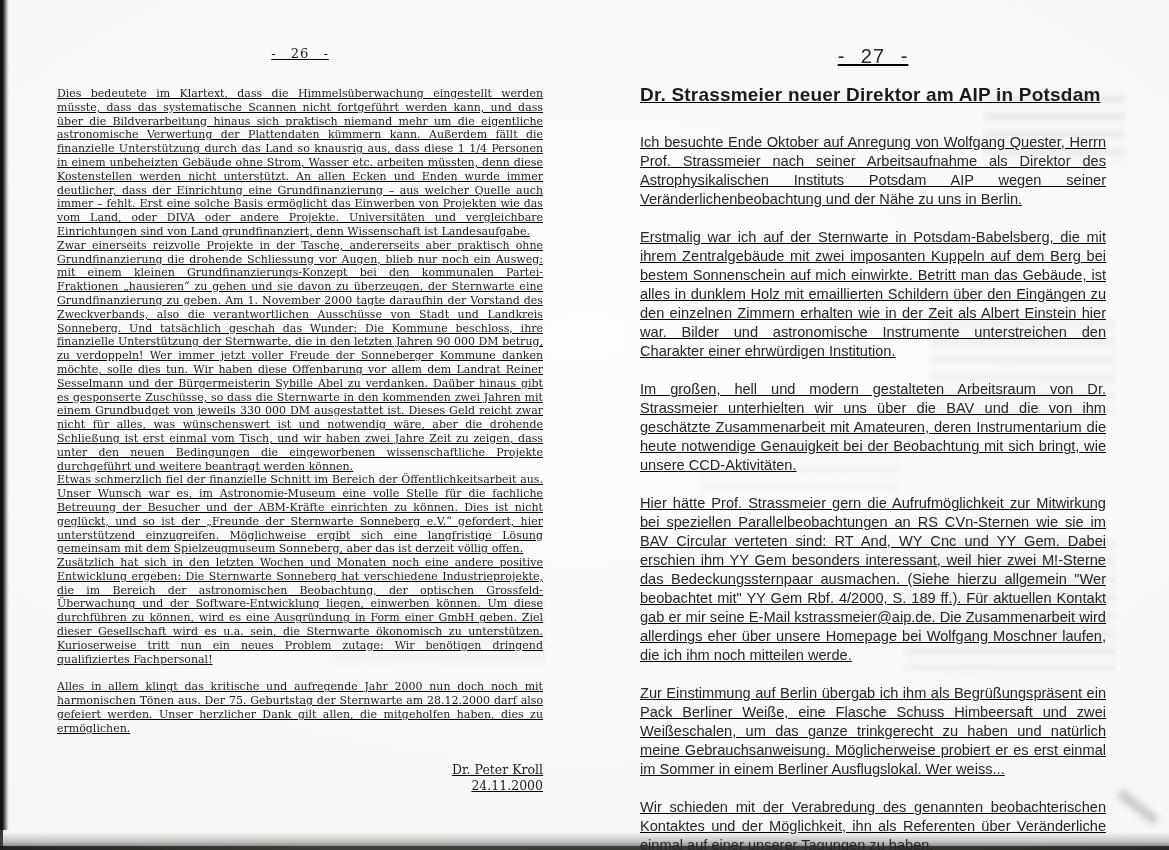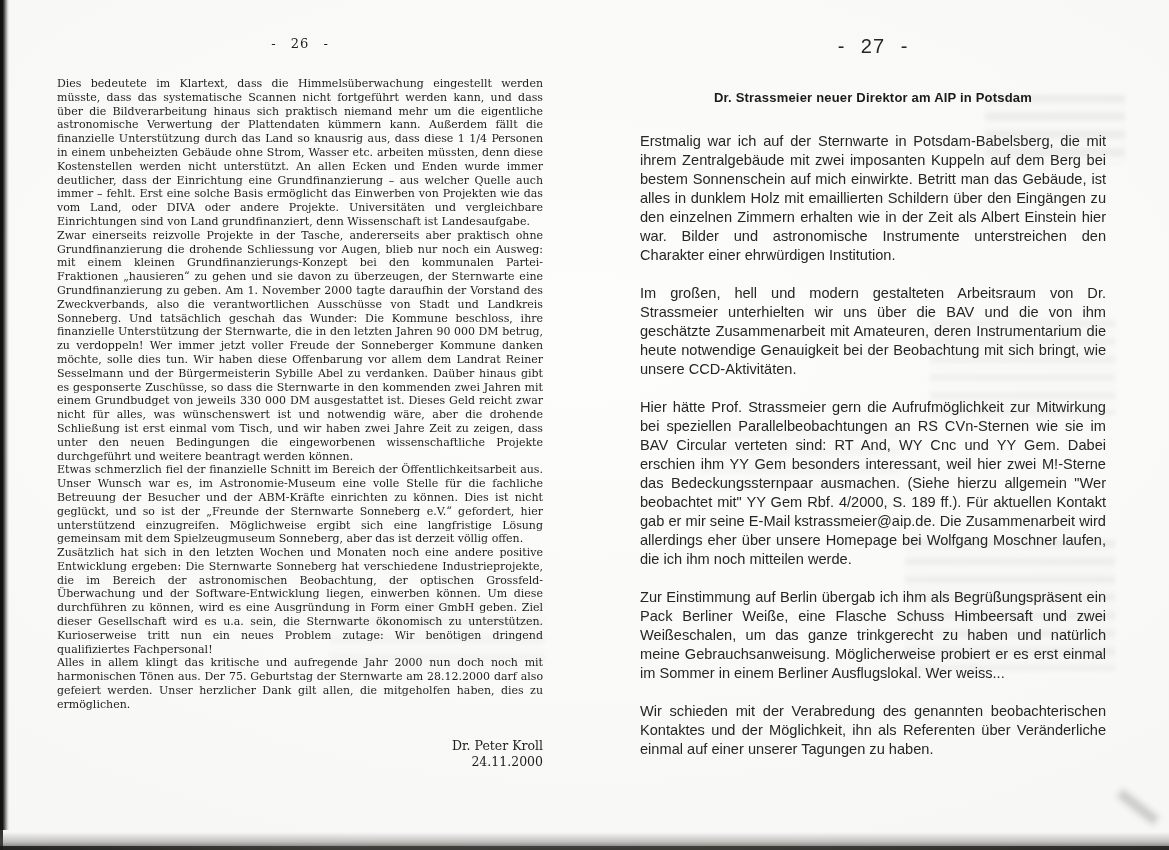--- a/index.html
+++ b/index.html
@@ -51,58 +51,58 @@
       to bottom, rgba(90,90,88,0.16) 0 7px, rgba(90,90,88,0.02) 7px 18px);
     filter: blur(2.2px); opacity: 0.5; pointer-events: none;
   }
   .ghost.g1 { left: 985px; top: 95px;  width: 140px; height: 70px; }
   .ghost.g2 { left: 930px; top: 320px; width: 185px; height: 95px; opacity:0.4; }
   .ghost.g3 { left: 905px; top: 540px; width: 210px; height: 130px; opacity:0.45; }
   .ghost.g4 { left: 330px; top: 600px; width: 215px; height: 70px; opacity:0.25; }
   .ghost.g5 { left: 700px; top: 430px; width: 200px; height: 60px; opacity:0.25; }
 
   
-  .page { position: absolute; top: 2px; }
+  .page { position: absolute; top: 12px; text-decoration: underline; }
   .page-left { left: 57px; width: 486px; }
   .pagenum-serif {
     margin-top: 34px; text-align: center;
     font-family: "DejaVu Serif", serif;
     font-size: 13px; color: var(--ink-serif, #1e1e1e);
     word-spacing: 9px; letter-spacing: 1px;
   }
   .body-serif {
     margin-top: 26px;
     font-family: "DejaVu Serif", serif;
     font-size: 11px; line-height: 13.8px;
     color: var(--ink-serif, #1e1e1e);
     text-align: justify;
   }
   .body-serif p { margin: 0; }
-  .body-serif p:last-child { }
+  .body-serif p:last-child { margin-top: 14px; }
   .sig-serif {
     margin-top: 26px;
     font-family: "DejaVu Serif", serif;
     font-size: 12.5px; line-height: 16.5px;
     color: var(--ink-serif, #1e1e1e);
     text-align: right;
   }
   .sig-serif p { margin: 0; }
 
   
   .page-right { left: 640px; width: 466px; }
   .pagenum-sans {
     margin-top: 33px; text-align: center;
     font-family: "Liberation Sans", sans-serif;
     font-size: 20px; color: var(--ink-sans, #262626);
     word-spacing: 9px; letter-spacing: 1px;
   }
   .title-sans {
-    margin-top: 32px; text-align: center;
+    margin-top: 16px; 
     font-family: "Liberation Sans", sans-serif;
-    font-weight: bold; font-size: 13px;
+    font-weight: bold; font-size: 19px;
     color: #1b1b1b; letter-spacing: 0.2px;
   }
   .body-sans {
     margin-top: 27px;
     font-family: "Liberation Sans", sans-serif;
     font-size: 14.6px; line-height: 19px;
     color: var(--ink-sans, #262626);
     text-align: justify;
   }
   .body-sans p { margin: 0 0 19px 0; }
@@ -136,20 +136,21 @@
     <div class="sig-serif">
         <p>Dr. Peter Kroll</p>
         <p>24.11.2000</p>
       </div>
   </div>
 
   <div class="page page-right">
     <div class="pagenum-sans">- 27 -</div>
     <h2 class="title-sans">Dr. Strassmeier neuer Direktor am AIP in Potsdam</h2>
     <div class="body-sans">
+        <p>Ich besuchte Ende Oktober auf Anregung von Wolfgang Quester, Herrn Prof. Strassmeier nach seiner Arbeitsaufnahme als Direktor des Astrophysikalischen Instituts Potsdam AIP wegen seiner Veränderlichenbeobachtung und der Nähe zu uns in Berlin.</p>
         <p>Erstmalig war ich auf der Sternwarte in Potsdam-Babelsberg, die mit ihrem Zentralgebäude mit zwei imposanten Kuppeln auf dem Berg bei bestem Sonnenschein auf mich einwirkte. Betritt man das Gebäude, ist alles in dunklem Holz mit emaillierten Schildern über den Eingängen zu den einzelnen Zimmern erhalten wie in der Zeit als Albert Einstein hier war. Bilder und astronomische Instrumente unterstreichen den Charakter einer ehrwürdigen Institution.</p>
         <p>Im großen, hell und modern gestalteten Arbeitsraum von Dr. Strassmeier unterhielten wir uns über die BAV und die von ihm geschätzte Zusammenarbeit mit Amateuren, deren Instrumentarium die heute notwendige Genauigkeit bei der Beobachtung mit sich bringt, wie unsere CCD-Aktivitäten.</p>
         <p>Hier hätte Prof. Strassmeier gern die Aufrufmöglichkeit zur Mitwirkung bei speziellen Parallelbeobachtungen an RS CVn-Sternen wie sie im BAV Circular verteten sind: RT And, WY Cnc und YY Gem. Dabei erschien ihm YY Gem besonders interessant, weil hier zwei M!-Sterne das Bedeckungssternpaar ausmachen. (Siehe hierzu allgemein "Wer beobachtet mit" YY Gem Rbf. 4/2000, S. 189 ff.). Für aktuellen Kontakt gab er mir seine E-Mail kstrassmeier@aip.de. Die Zusammenarbeit wird allerdings eher über unsere Homepage bei Wolfgang Moschner laufen, die ich ihm noch mitteilen werde.</p>
         <p>Zur Einstimmung auf Berlin übergab ich ihm als Begrüßungspräsent ein Pack Berliner Weiße, eine Flasche Schuss Himbeersaft und zwei Weißeschalen, um das ganze trinkgerecht zu haben und natürlich meine Gebrauchsanweisung. Möglicherweise probiert er es erst einmal im Sommer in einem Berliner Ausflugslokal. Wer weiss...</p>
         <p>Wir schieden mit der Verabredung des genannten beobachterischen Kontaktes und der Möglichkeit, ihn als Referenten über Veränderliche einmal auf einer unserer Tagungen zu haben.</p>
       </div>
 
   </div>
 
 </div>

